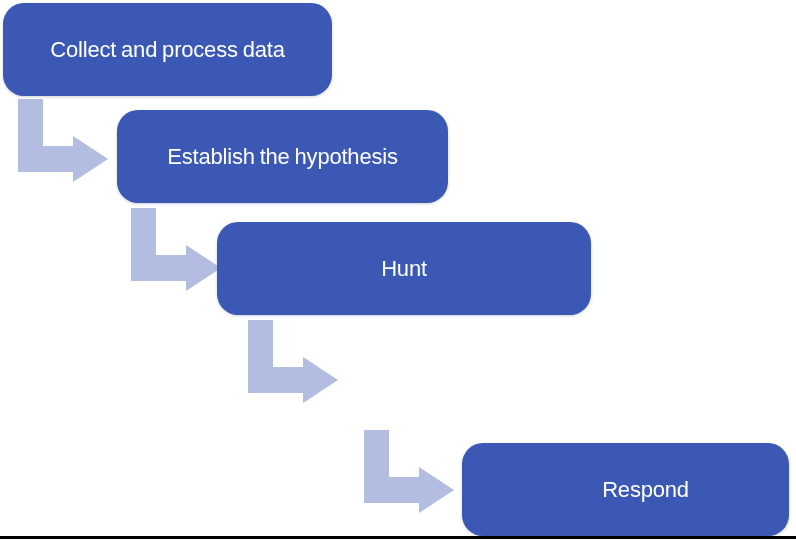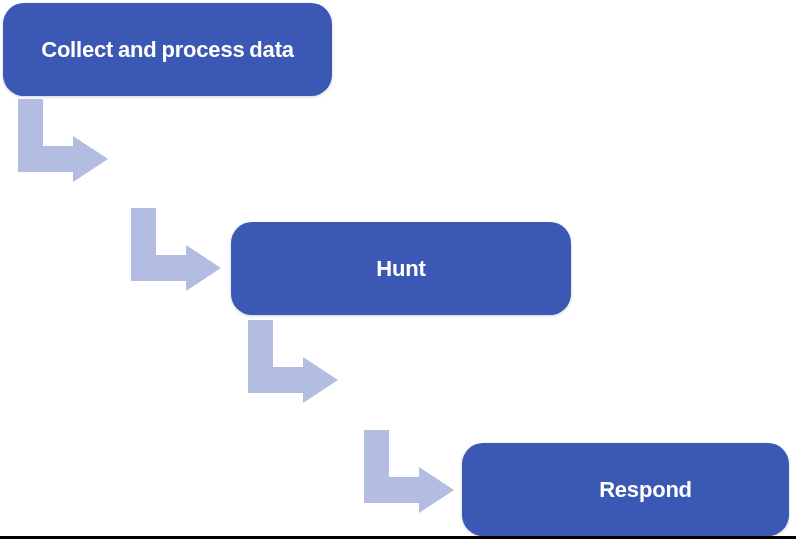--- a/index.html
+++ b/index.html
@@ -24,28 +24,28 @@
     border-radius: 21px;
     background: var(--box-fill);
     display: flex;
     align-items: center;
     justify-content: center;
     box-shadow: 0 1px 3px rgba(110, 120, 150, 0.35);
   }
   .step-label {
     color: var(--label-text);
     font-size: 22px;
-    font-weight: bold;
+    font-weight: normal;
     letter-spacing: -0.2px;
     word-spacing: -1px;
     white-space: nowrap;
   }
   .pos-1 { left: 3px;   top: 3px;   width: 329px; height: 93px; }
   .pos-2 { left: 117px; top: 110px; width: 331px; height: 93px; }
-  .pos-3 { left: 231px; top: 222px; width: 340px; height: 93px; }
+  .pos-3 { left: 217px; top: 222px; width: 374px; height: 93px; }
   .pos-4 { left: 347px; top: 333px; width: 330px; height: 93px; }
   .pos-5 { left: 462px; top: 443px; width: 327px; height: 93px; padding-left: 40px; }
   .connector {
     position: absolute;
     width: 90px;
     height: 83px;
     overflow: visible;
   }
   .connector polygon {
     fill: var(--arrow-fill);
@@ -69,20 +69,23 @@
 <div class="canvas">
 
   <div class="step-box pos-1">
     <span class="step-label">Collect and process data</span>
   </div>
 
   <svg class="connector conn-1" viewBox="0 0 90 83" aria-hidden="true">
     <polygon points="0,0 25,0 25,47 55,47 55,37 90,60 55,83 55,73 0,73"></polygon>
   </svg>
 
+  <div class="step-box pos-2">
+    <span class="step-label">Establish the hypothesis</span>
+  </div>
 
   <svg class="connector conn-2" viewBox="0 0 90 83" aria-hidden="true">
     <polygon points="0,0 25,0 25,47 55,47 55,37 90,60 55,83 55,73 0,73"></polygon>
   </svg>
 
   <div class="step-box pos-3">
     <span class="step-label">Hunt</span>
   </div>
 
   <svg class="connector conn-3" viewBox="0 0 90 83" aria-hidden="true">

